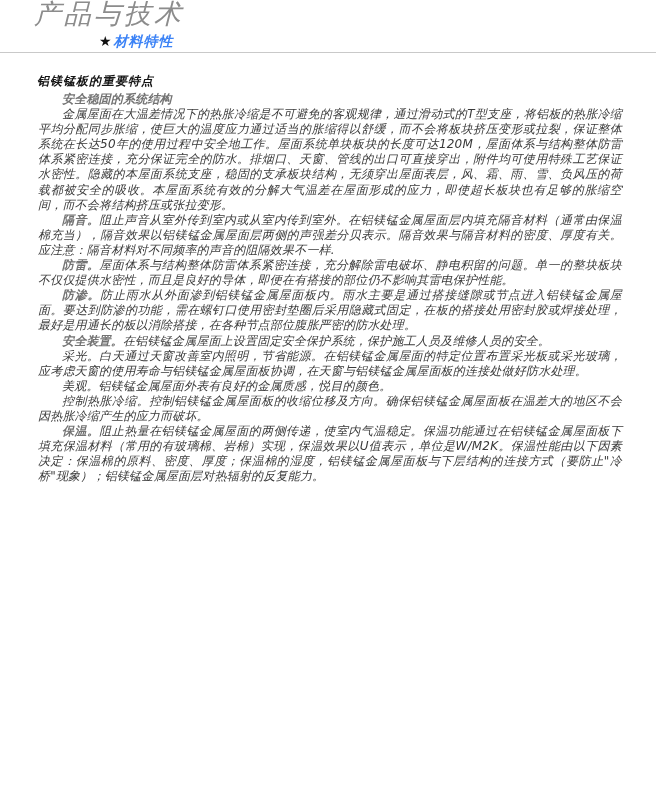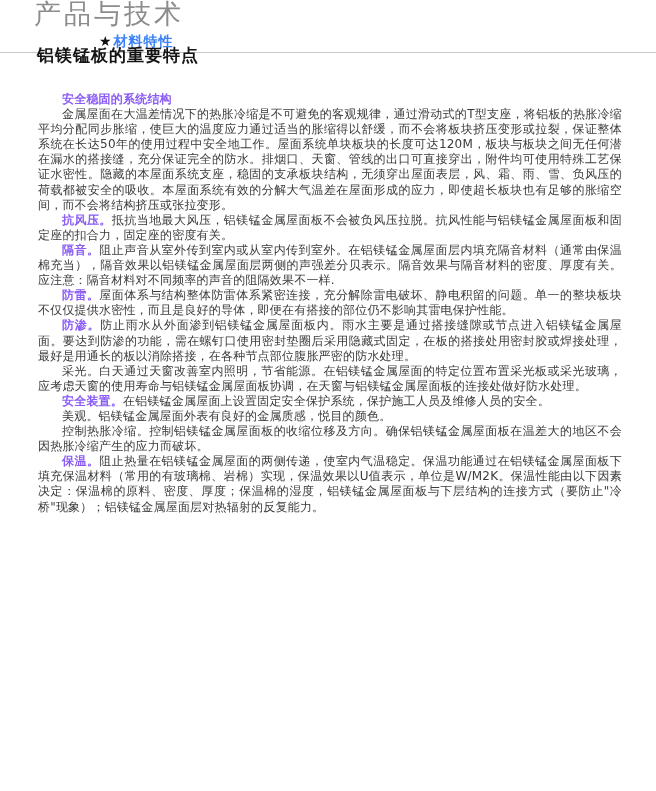--- a/index.html
+++ b/index.html
@@ -2,81 +2,80 @@
 <html><head>
 <meta charset="utf-8">
 <style>
   html,body{margin:0;padding:0;background:#ffffff;}
   body{
     width:656px;height:791px;overflow:hidden;
     font-family:"DejaVu Sans","Liberation Sans",sans-serif;
     color:#3a3a3a;
     -webkit-font-smoothing:antialiased;
   }
-  .page{width:656px;height:791px;background:#fff;position:relative;}
+  .page{width:656px;height:791px;background:#fff;position:relative;font-style:italic;}
 
   
   .brand-title{
     position:absolute;left:34px;top:-4px;
     font-size:27px;letter-spacing:3px;color:#8c8c8c;font-weight:400;
     white-space:nowrap;
   }
   .brand-sub{
     position:absolute;left:99px;top:33px;
     font-size:14px;font-weight:bold;white-space:nowrap;
   }
   .brand-sub .star{color:#111111;margin-right:2px;font-weight:normal;}
   .brand-sub .sub-label{letter-spacing:1px;}
   .divider{
     position:absolute;left:0;top:52px;width:656px;height:0;
     border-top:1px solid #c9c9c9;
   }
   .section-heading{
-    position:absolute;left:37px;top:44px;
-    font-size:17px;font-weight:bold;color:#141414;letter-spacing:1px;
+    position:absolute;left:37px;top:73px;
+    font-size:12px;font-weight:bold;color:#141414;letter-spacing:1px;
     white-space:nowrap;
   }
 
   
   .article{
     position:absolute;left:38px;top:92px;width:584px;
   }
   .article p{
     margin:0;padding:0;
     font-size:12px;line-height:15.1px;
     text-align:justify;
     text-indent:2em;
     color:#3a3a3a;
     letter-spacing:0.2px;
   }
-  .article p .lead-bold{font-weight:bold;color:#8b5cf6;}
+  .article p .lead-bold{font-weight:bold;color:#737373;}
   .article p.subhead{font-weight:bold;color:#2e2e2e;}
 </style>
 </head>
 <body>
 
 <div class="page">
 
   <div class="brand-title">产品与技术</div>
 
   <div class="brand-sub">
     <span class="star">★</span><span class="sub-label" style="color: #3b82f6;">材料特性</span>
   </div>
 
   <div class="divider"></div>
 
   <div class="section-heading">铝镁锰板的重要特点</div>
 
   <div class="article">
       <p class="subhead"><span class="lead-bold">安全稳固的系统结构</span></p>
-      <p><span>金属屋面在大温差情况下的热胀冷缩是不可避免的客观规律，通过滑动式的T型支座，将铝板的热胀冷缩平均分配同步胀缩，使巨大的温度应力通过适当的胀缩得以舒缓，而不会将板块挤压变形或拉裂，保证整体系统在长达50年的使用过程中安全地工作。屋面系统单块板块的长度可达120M，板块与板块之间无任何潜在漏水的搭接缝，充分保证完全的防水。排烟口、天窗、管线的出口可直接穿出，附件均可使用特殊工艺保证水密性。隐藏的本屋面系统支座，稳固的支承板块结构，无须穿出屋面表层，风、霜、雨、雪、负风压的荷载都被安全的吸收。本屋面系统有效的分解大气温差在屋面形成的应力，即使超长板块也有足够的胀缩空间，而不会将结构挤压或张拉变形。</span></p>
-      <p><span class="lead-bold">抗风压。</span><span>抵抗当地最大风压，铝镁锰金属屋面板不会被负风压拉脱。抗风性能与铝镁锰金属屋面板和固定座的扣合力，固定座的密度有关。</span></p>
+      <p><span>金属屋面在大温差情况下的热胀冷缩是不可避免的客观规律，通过滑动式的T型支座，将铝板的热胀冷缩平均分配同步胀缩，使巨大的温度应力通过适当的胀缩得以舒缓，而不会将板块挤压变形或拉裂，保证整体系统在长达50年的使用过程中安全地工作。屋面系统单块板块的长度可达120M，屋面体系与结构整体防雷体系紧密连接，充分保证完全的防水。排烟口、天窗、管线的出口可直接穿出，附件均可使用特殊工艺保证水密性。隐藏的本屋面系统支座，稳固的支承板块结构，无须穿出屋面表层，风、霜、雨、雪、负风压的荷载都被安全的吸收。本屋面系统有效的分解大气温差在屋面形成的应力，即使超长板块也有足够的胀缩空间，而不会将结构挤压或张拉变形。</span></p>
       <p><span class="lead-bold">隔音。</span><span>阻止声音从室外传到室内或从室内传到室外。在铝镁锰金属屋面层内填充隔音材料（通常由保温棉充当），隔音效果以铝镁锰金属屋面层两侧的声强差分贝表示。隔音效果与隔音材料的密度、厚度有关。应注意：隔音材料对不同频率的声音的阻隔效果不一样.</span></p>
       <p><span class="lead-bold">防雷。</span><span>屋面体系与结构整体防雷体系紧密连接，充分解除雷电破坏、静电积留的问题。单一的整块板块不仅仅提供水密性，而且是良好的导体，即便在有搭接的部位仍不影响其雷电保护性能。</span></p>
       <p><span class="lead-bold">防渗。</span><span>防止雨水从外面渗到铝镁锰金属屋面板内。雨水主要是通过搭接缝隙或节点进入铝镁锰金属屋面。要达到防渗的功能，需在螺钉口使用密封垫圈后采用隐藏式固定，在板的搭接处用密封胶或焊接处理，最好是用通长的板以消除搭接，在各种节点部位腹胀严密的防水处理。</span></p>
+      <p><span class="lead-bold">安全装置。</span><span>在铝镁锰金属屋面上设置固定安全保护系统，保护施工人员及维修人员的安全。</span></p>
       <p><span>采光。</span><span>白天通过天窗改善室内照明，节省能源。在铝镁锰金属屋面的特定位置布置采光板或采光玻璃，应考虑天窗的使用寿命与铝镁锰金属屋面板协调，在天窗与铝镁锰金属屋面板的连接处做好防水处理。</span></p>
-      <p><span class="lead-bold">安全装置。</span><span>在铝镁锰金属屋面上设置固定安全保护系统，保护施工人员及维修人员的安全。</span></p>
       <p><span>美观。</span><span>铝镁锰金属屋面外表有良好的金属质感，悦目的颜色。</span></p>
       <p><span>控制热胀冷缩。</span><span>控制铝镁锰金属屋面板的收缩位移及方向。确保铝镁锰金属屋面板在温差大的地区不会因热胀冷缩产生的应力而破坏。</span></p>
       <p><span class="lead-bold">保温。</span><span>阻止热量在铝镁锰金属屋面的两侧传递，使室内气温稳定。保温功能通过在铝镁锰金属屋面板下填充保温材料（常用的有玻璃棉、岩棉）实现，保温效果以U值表示，单位是W/M2K。保温性能由以下因素决定：保温棉的原料、密度、厚度；保温棉的湿度，铝镁锰金属屋面板与下层结构的连接方式（要防止"冷桥"现象）；铝镁锰金属屋面层对热辐射的反复能力。</span></p>
     </div>
 
 </div>
 
 </body></html>

